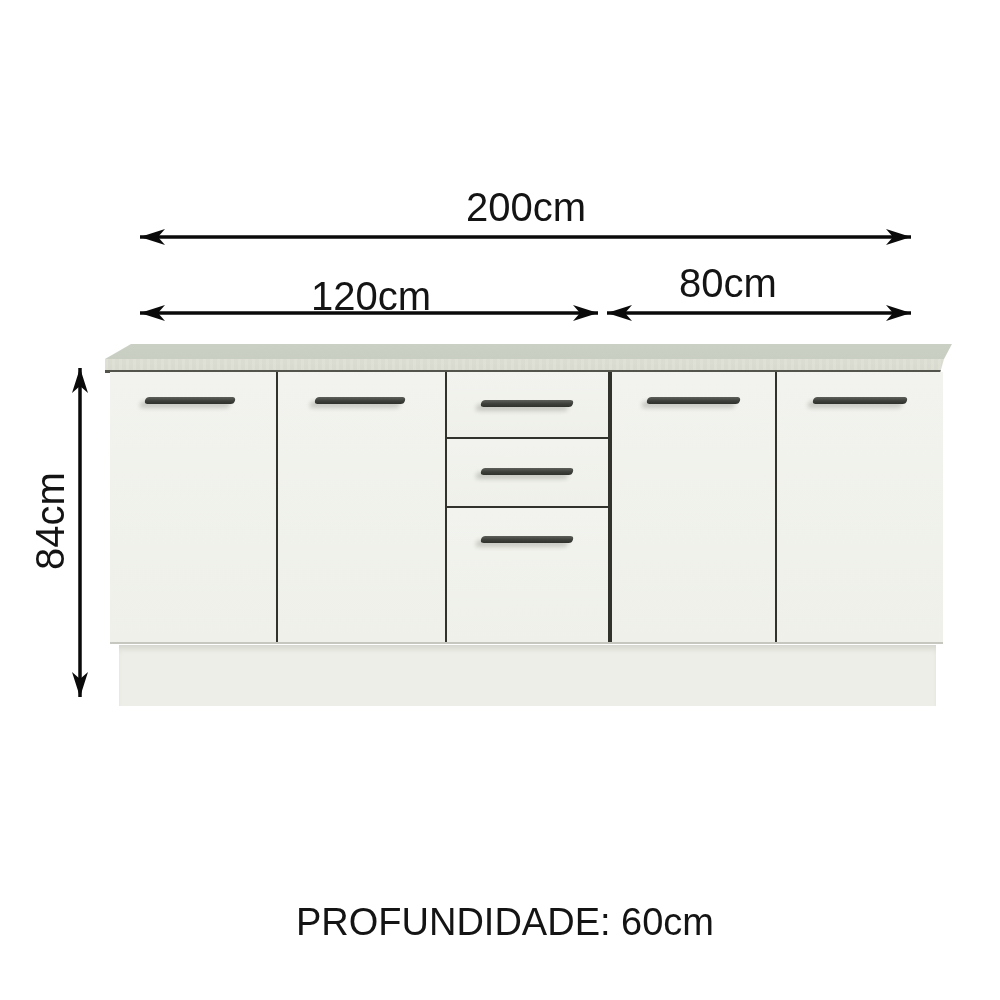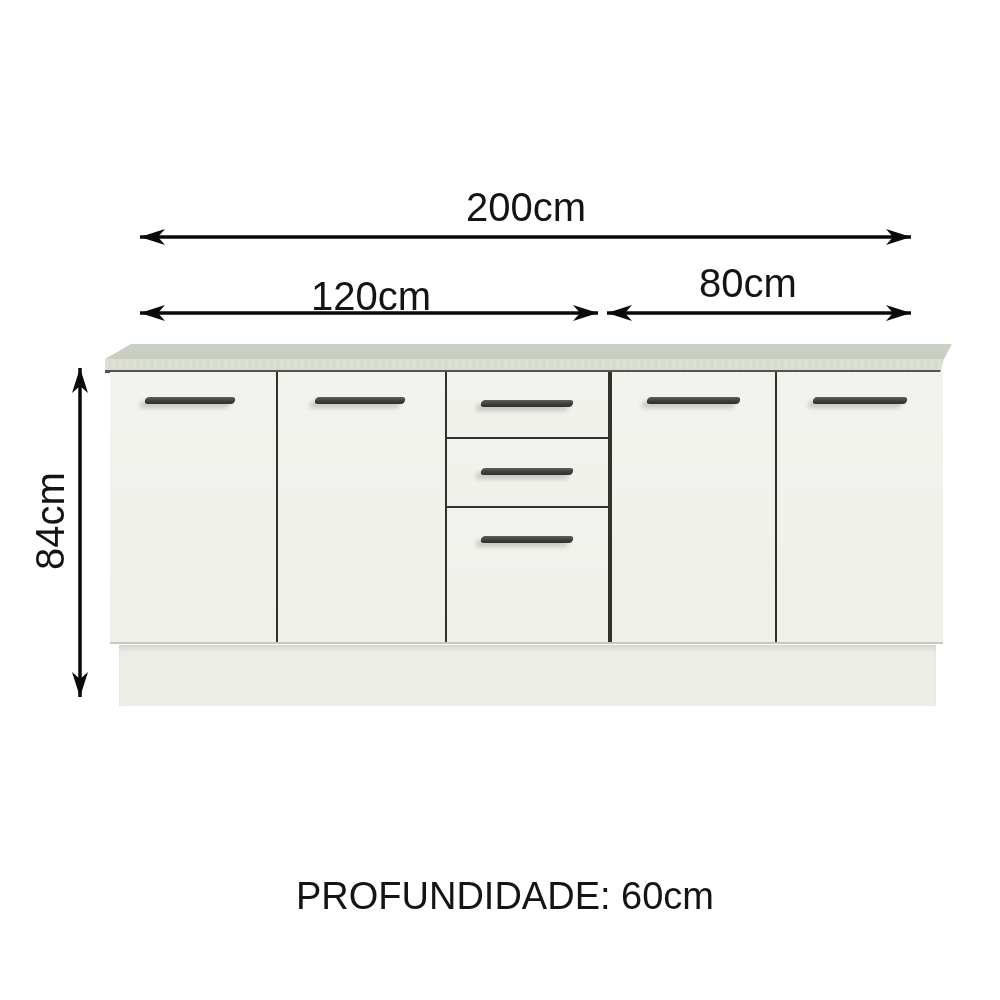--- a/index.html
+++ b/index.html
@@ -69,23 +69,23 @@
   .h1{left:145px;top:397px;width:90px;}
   .h2{left:315px;top:397px;width:90px;}
   .h3{left:481px;top:400px;width:92px;}
   .h4{left:481px;top:468px;width:92px;}
   .h5{left:481px;top:536px;width:92px;}
   .h6{left:647px;top:397px;width:93px;}
   .h7{left:813px;top:397px;width:94px;}
 
   .lbl-200{left:376px;top:187px;width:300px;}
   .lbl-120{left:221px;top:263px;width:300px;margin-top:13px;}
-  .lbl-80{left:598px;top:263px;width:300px;}
+  .lbl-80{left:578px;top:263px;width:300px;}
   .lbl-84{left:-100px;top:501px;width:300px;height:40px;transform:rotate(-90deg);}
-  .lbl-depth{left:205px;top:877px;width:600px;font-size:38px;}
+  .lbl-depth{left:205px;top:903px;width:600px;font-size:38px;}
 </style>
 </head>
 <body>
 
 <div class="stage">
 
   <svg class="arrows" viewBox="0 0 1000 1000" xmlns="http://www.w3.org/2000/svg">
     <defs>
       <marker id="barb" markerWidth="26" markerHeight="16" refX="25" refY="8" orient="auto-start-reverse" markerUnits="userSpaceOnUse">
         <polygon points="25,8 0,0 7,8 0,16" fill="#0a0a0a"></polygon>

